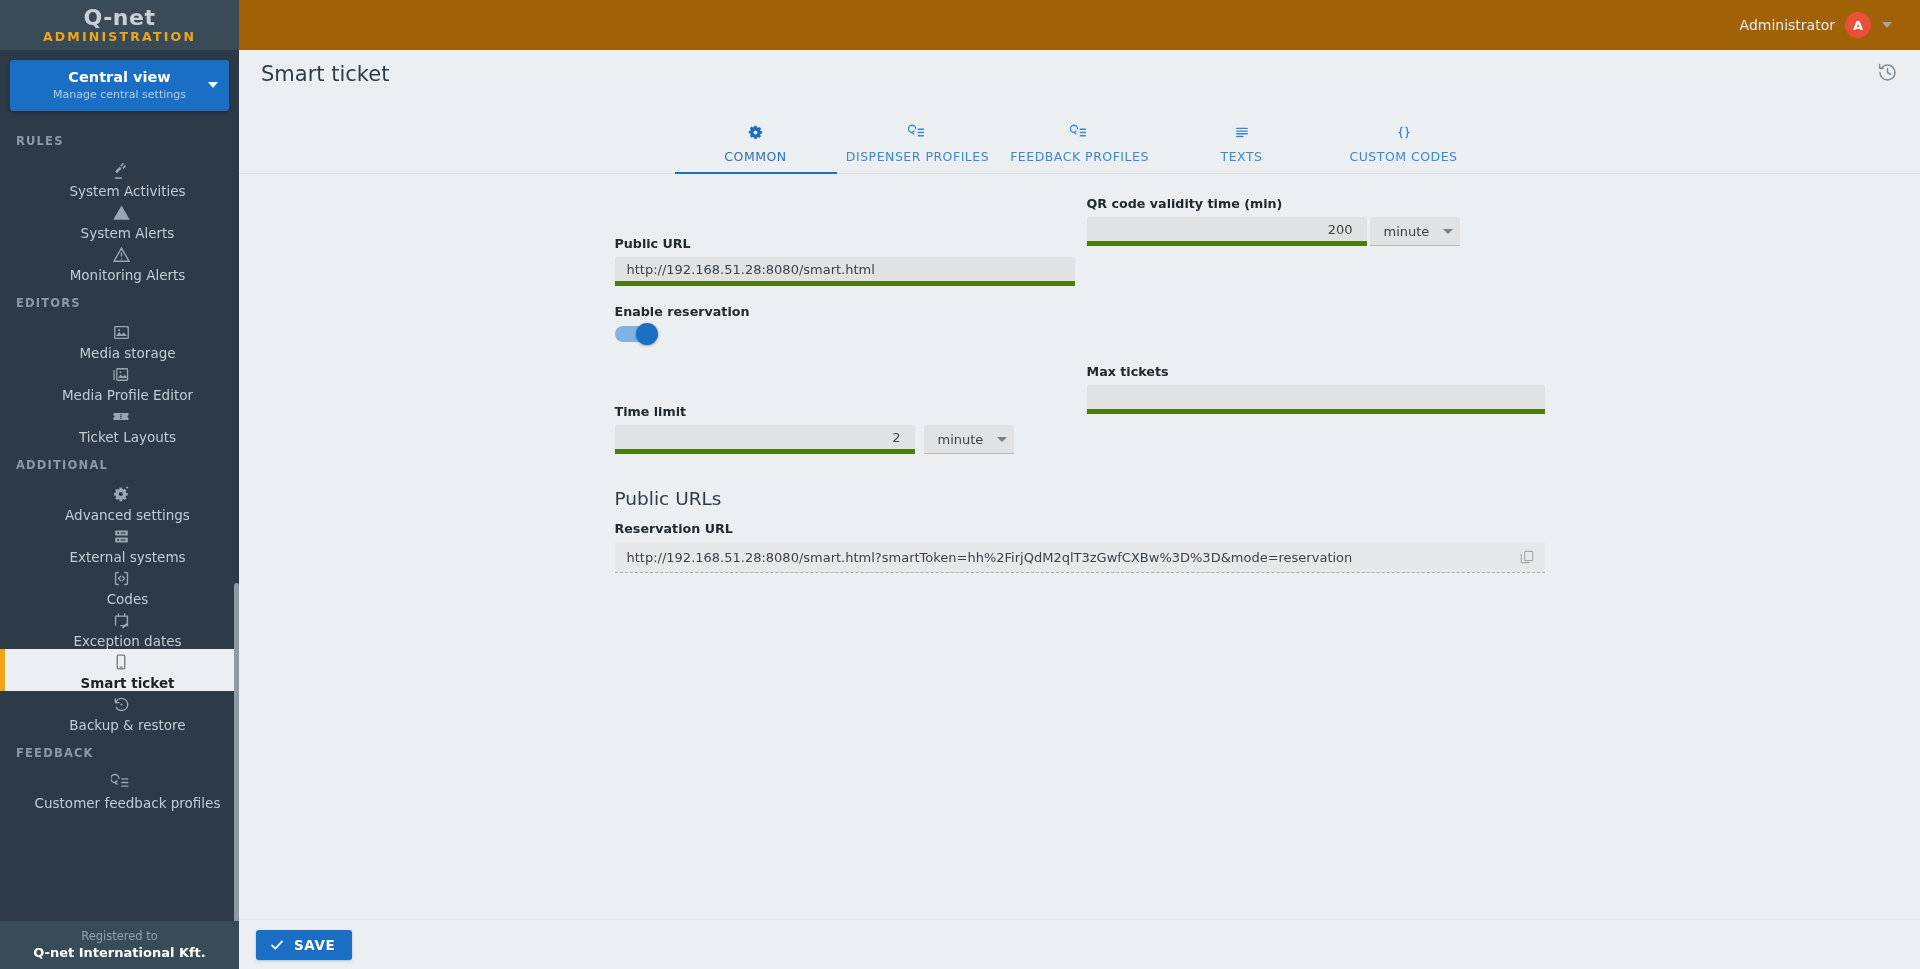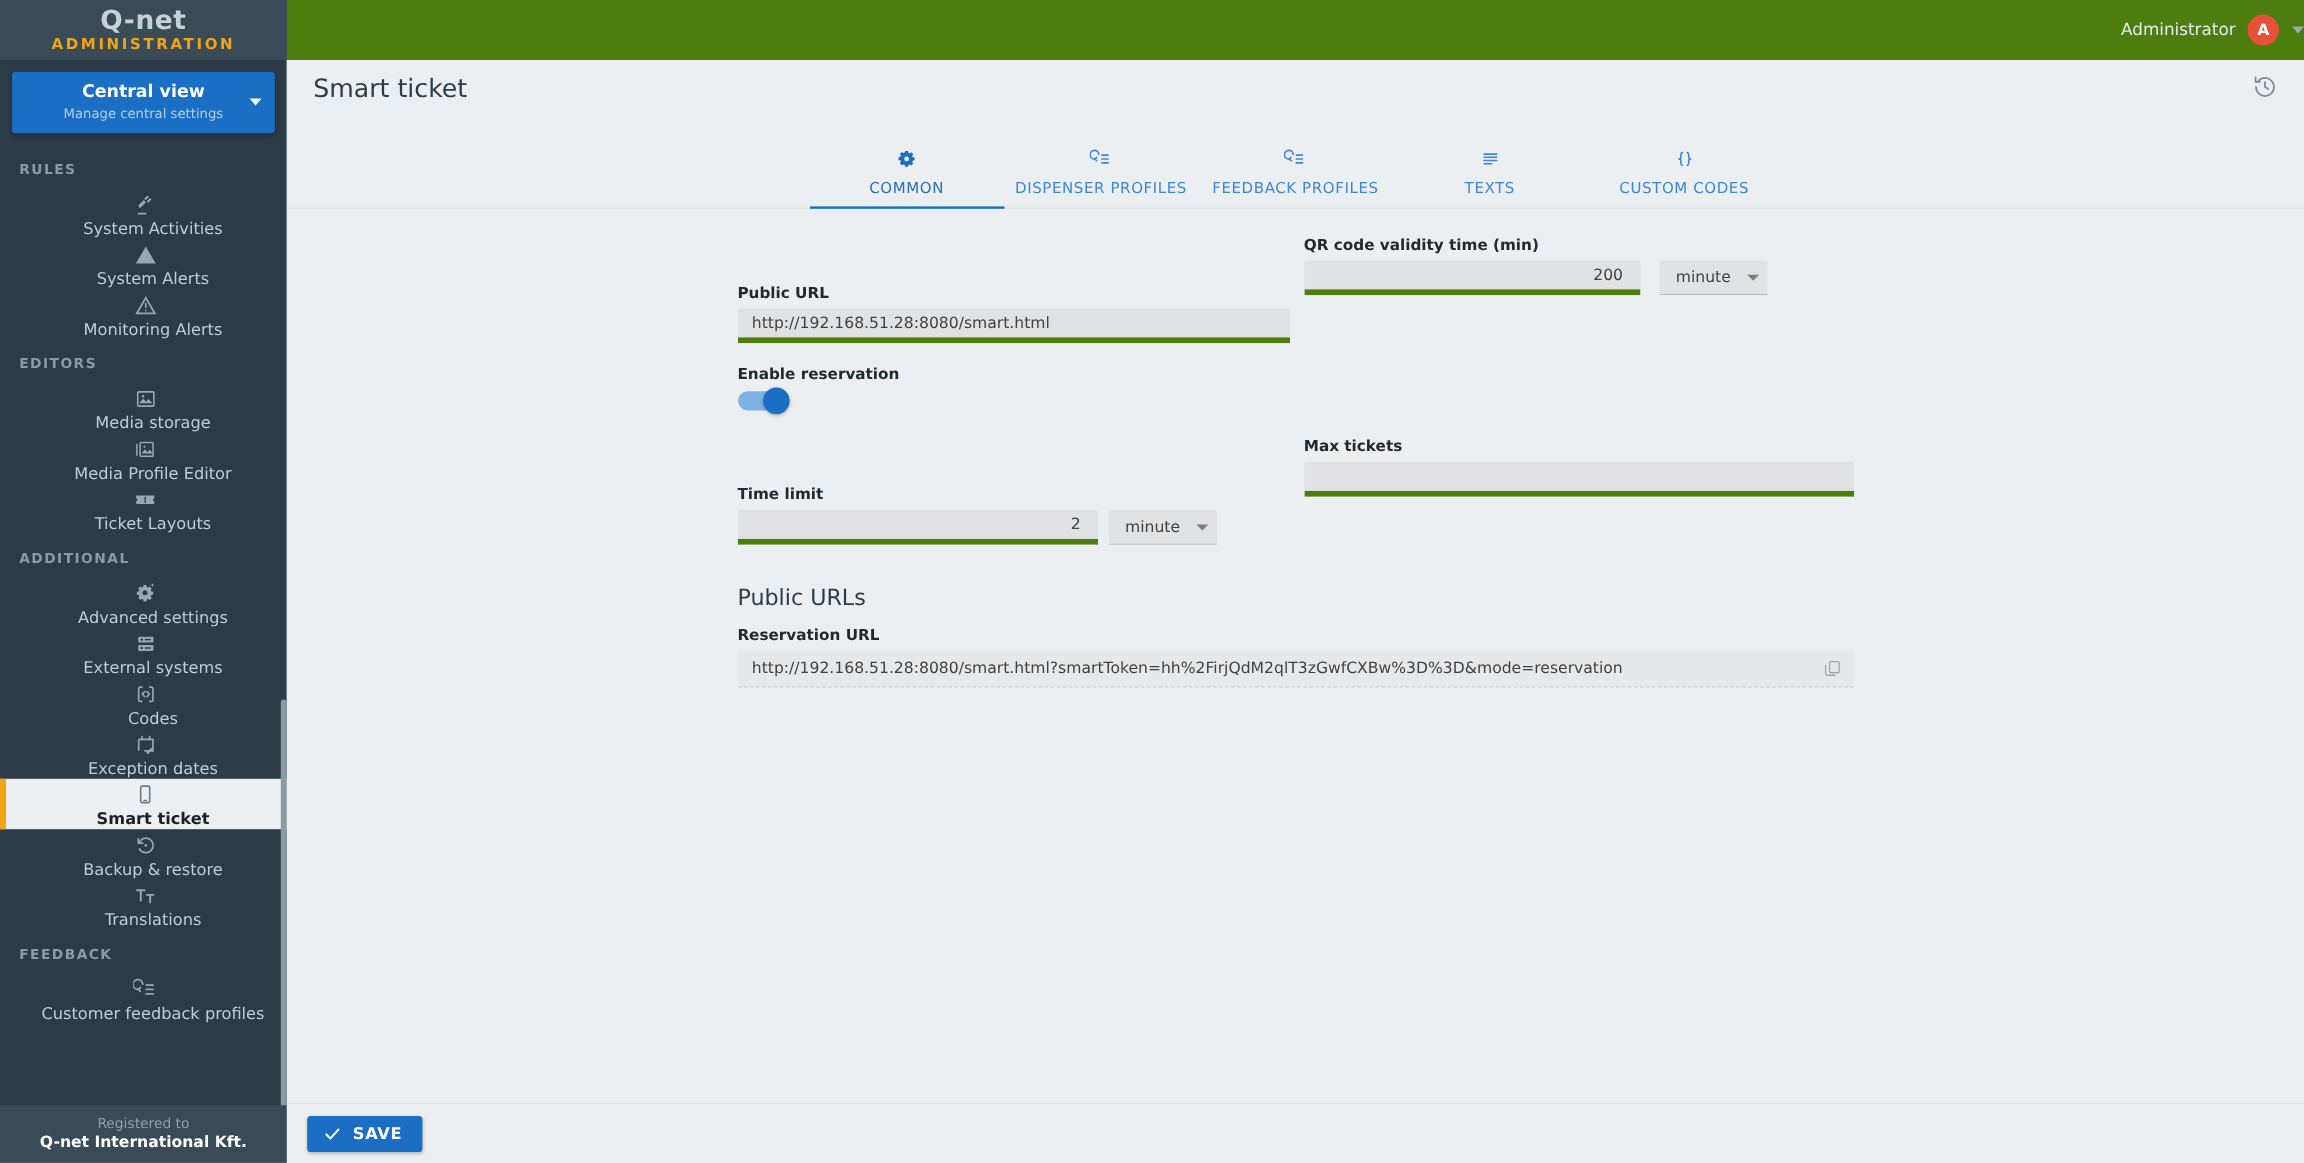--- a/index.html
+++ b/index.html
@@ -69,22 +69,22 @@
   .footer {
     flex: 0 0 48px; background: #3a4b58; display: flex; flex-direction: column;
     align-items: center; justify-content: center;
   }
   .footer .f1 { color: #8fa0ad; font-size: 11.5px; line-height: 15px;}
   .footer .f2 { color: #ffffff; font-size: 13px; font-weight: bold; line-height: 17px;}
 
   
   .topbar {
     position: absolute; left: 239px; top: 0; width: 1681px; height: 50px;
-    background: #4d7c0f; display: flex; align-items: center;
-    justify-content: flex-end; padding-right: 0;
+    background: #a16207; display: flex; align-items: center;
+    justify-content: flex-end; padding-right: 28px;
   }
   .user-name { color: #e4eaee; font-size: 14px; margin-right: 10px; }
   .avatar {
     width: 26px; height: 26px; border-radius: 50%; background: #e8503a;
     color: #fff; font-size: 13px; font-weight: bold;
     display: flex; align-items: center; justify-content: center;
   }
   .user-caret {
     margin-left: 11px; width: 0; height: 0;
     border-left: 5.5px solid transparent; border-right: 5.5px solid transparent;
@@ -334,29 +334,20 @@
         <span class="ico">
           <svg width="19" height="19" viewBox="0 0 24 24" fill="none" stroke="#9aa7b1" stroke-width="1.8">
             <path d="M5 9.5A7.6 7.6 0 1112 19.6a7.6 7.6 0 01-6.6-3.8" stroke-linecap="round"></path>
             <path d="M4.2 5v4.6h4.6" stroke-linecap="round" stroke-linejoin="round"></path>
             <circle cx="12" cy="12" r="1.4" fill="#9aa7b1" stroke="none"></circle>
           </svg>
         </span>
         <span class="lbl">Backup &amp; restore</span>
       </div>
 
-      <div class="nav-item">
-        <span class="ico">
-          <svg width="20" height="19" viewBox="0 0 24 24" fill="#9aa7b1">
-            <path d="M2.6 5.2h9.6v2.1H8.4v10.5H6.3V7.3H2.6z"></path>
-            <path d="M13 10.2h8.4v1.8h-3.2v7.8h-2v-7.8H13z"></path>
-          </svg>
-        </span>
-        <span class="lbl">Translations</span>
-      </div>
 
       <div class="sect-head">FEEDBACK</div>
 
       <div class="nav-item two-line">
         <span class="ico">
           <svg width="20" height="19" viewBox="0 0 24 24" fill="none" stroke="#9aa7b1" stroke-width="1.8">
             <path d="M9.4 6.6A5.1 5.1 0 104.6 12" stroke-linecap="round"></path>
             <path d="M4.6 12l2.4-2M4.6 12l2.4 2" stroke-linecap="round" stroke-linejoin="round"></path>
             <path d="M13 7.4h7.4M13 12h7.4M13 16.6h7.4" stroke-linecap="round"></path>
           </svg>
@@ -447,21 +438,21 @@
     <div class="form-area">
       <div class="form-inner">
 
         <div class="row">
           <div class="col col-left">
             <div class="fld-label">Public URL</div>
             <div class="input">http://192.168.51.28:8080/smart.html</div>
           </div>
           <div class="col col-right">
             <div class="fld-label">QR code validity time (min)</div>
-            <div style="display:flex; gap:16px;">
+            <div style="display:flex; gap:3px;">
               <div class="input num" style="width:280px;">200</div>
               <div class="select" style="width:90px;">
                 <span>minute</span>
                 <span class="sc"></span>
               </div>
             </div>
           </div>
         </div>
 
         <div style="margin-top:18px;">

